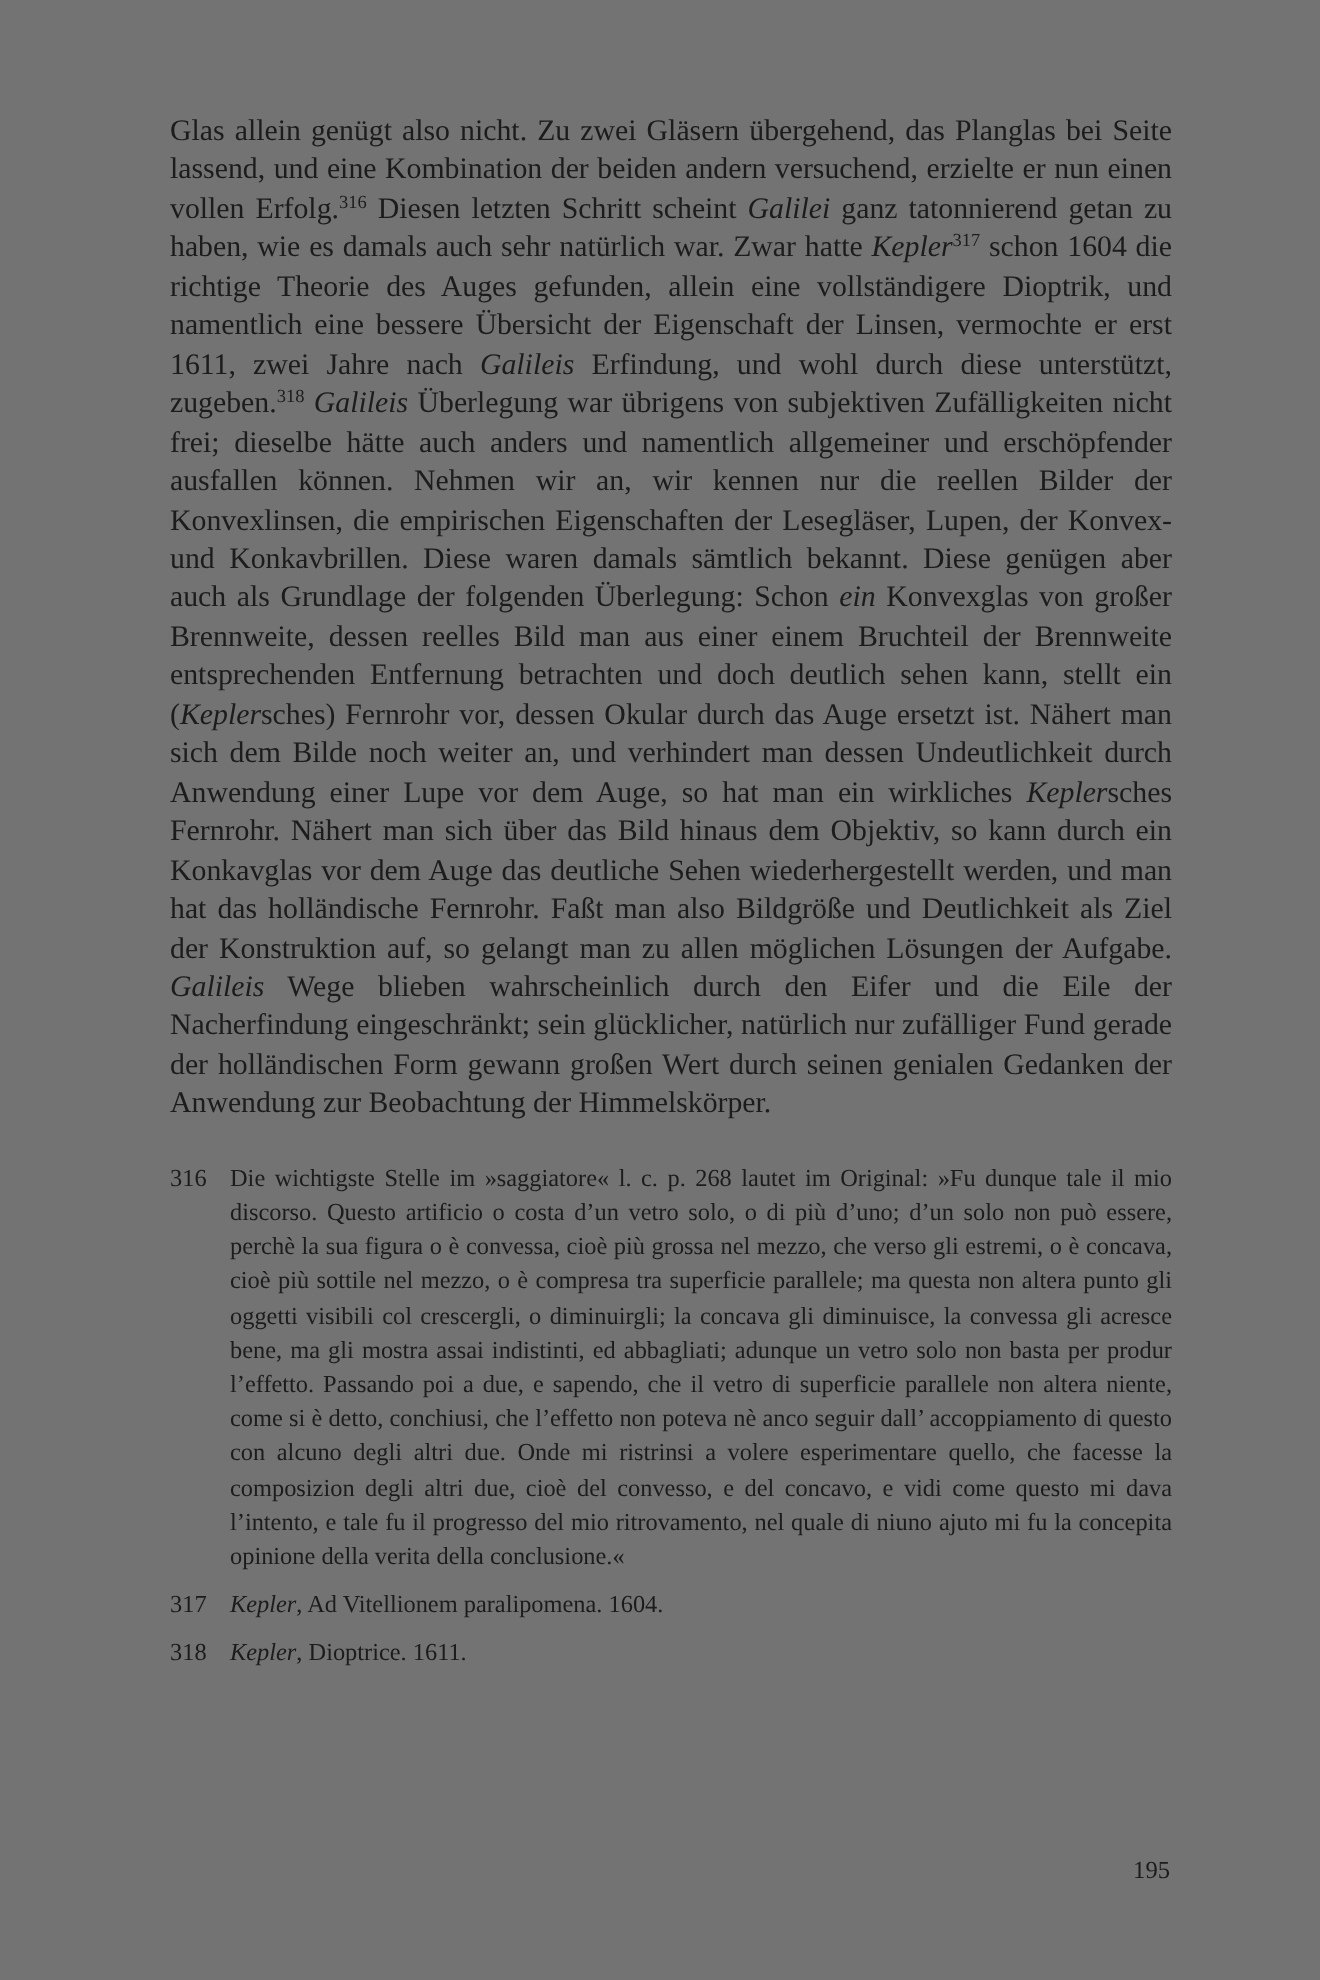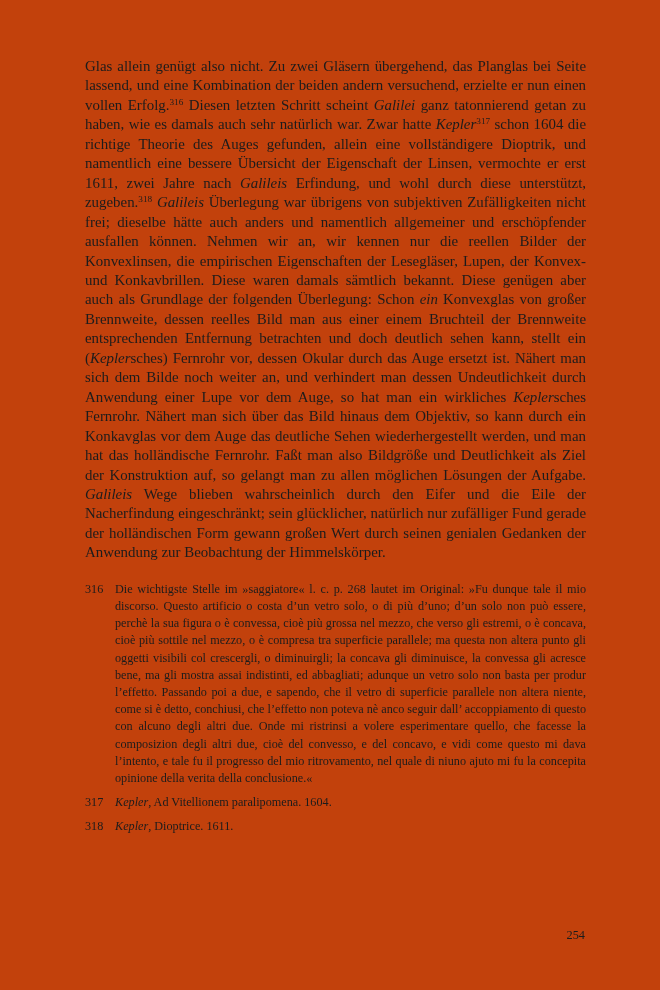--- a/index.html
+++ b/index.html
@@ -4,21 +4,21 @@
 <style>
   html, body {
     margin: 0;
     padding: 0;
     background: #ffffff;
   }
   .page {
     position: relative;
     width: 660px;
     height: 990px;
-    background: #c2410c;
+    background: #737373;
     color: #1c1c1c;
     font-family: "Liberation Serif", "DejaVu Serif", serif;
     overflow: hidden;
   }
   .content {
     position: absolute;
     left: 85px;
     top: 57px;
     width: 501px;
   }
@@ -80,14 +80,14 @@
         <span class="fn-num">317</span>
         <span class="fn-text"><i>Kepler</i>, Ad Vitellionem paralipomena. 1604.</span>
       </div>
       <div class="footnote">
         <span class="fn-num">318</span>
         <span class="fn-text"><i>Kepler</i>, Dioptrice. 1611.</span>
       </div>
     </div>
   </div>
 
-  <div class="page-number">254</div>
+  <div class="page-number">195</div>
 </div>
 
 </body></html>

